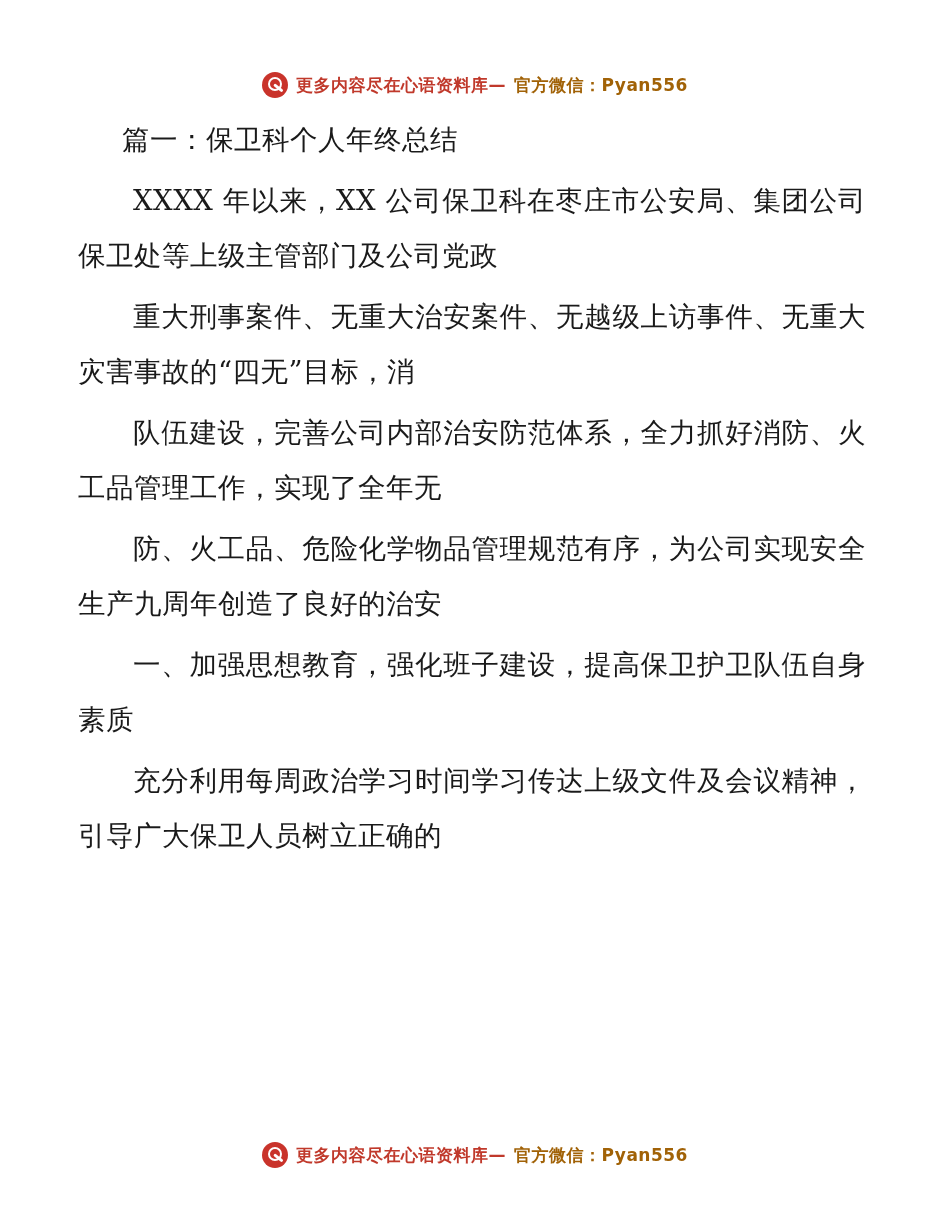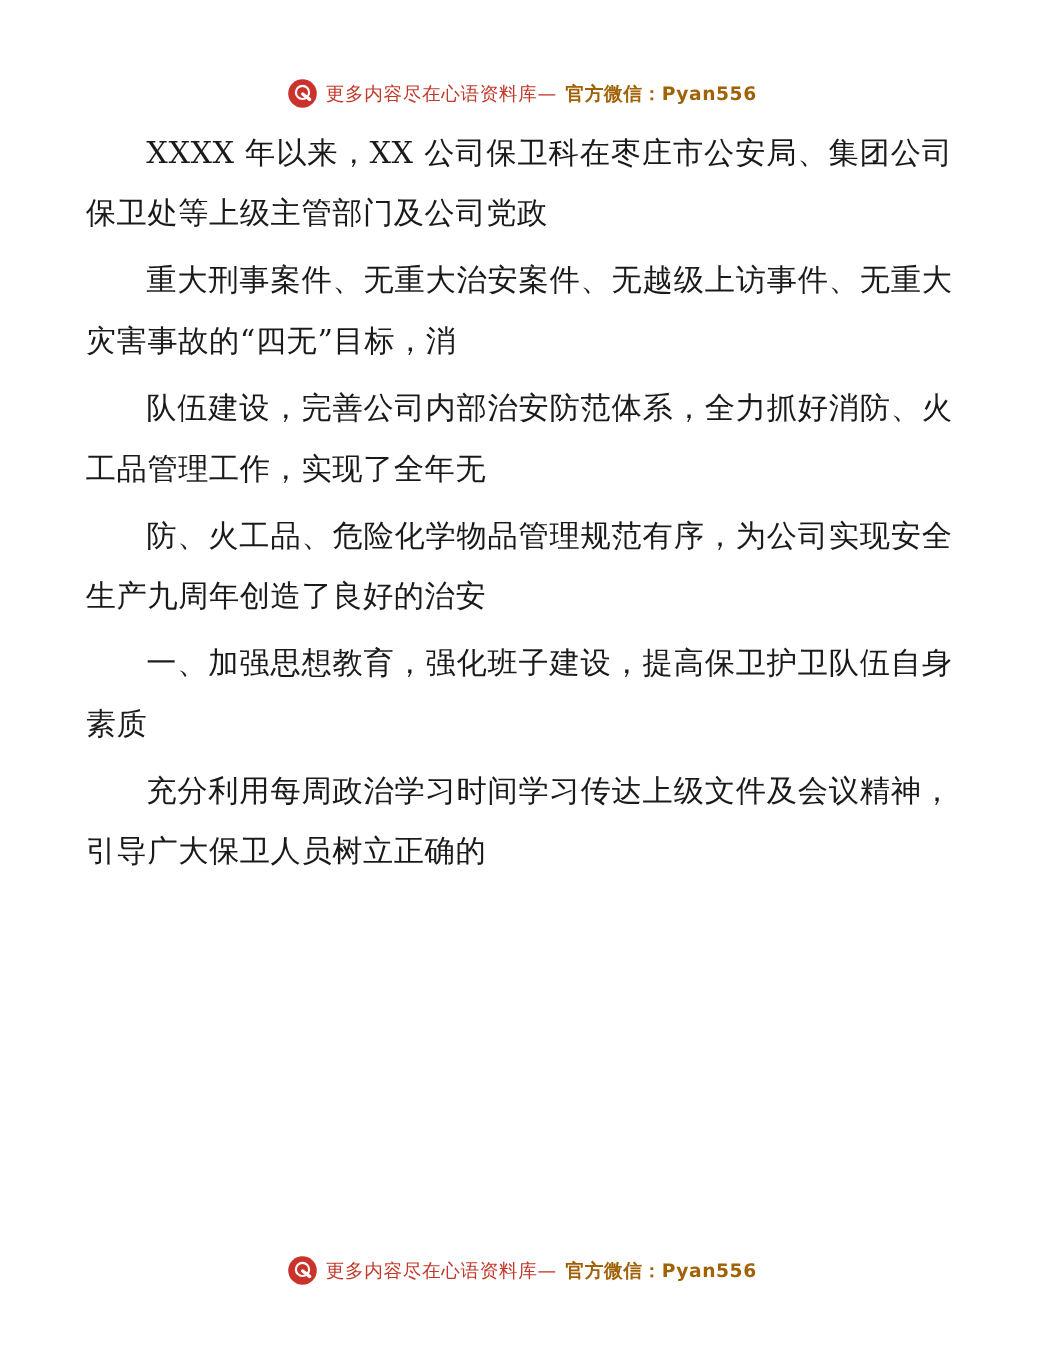--- a/index.html
+++ b/index.html
@@ -73,21 +73,21 @@
     width: 11px;
     height: 3px;
     background: #ffffff;
     transform: rotate(38deg);
     transform-origin: left center;
     border-radius: 2px;
   }
   .wm-text-main {
     font-family: "DejaVu Sans", "Liberation Sans", sans-serif;
     font-size: 17px;
-    font-weight: normal;
+    font-weight: bold;
     color: #c0392b;
     letter-spacing: 0.5px;
   }
   .wm-text-sub {
     font-family: "DejaVu Sans", "Liberation Sans", sans-serif;
     font-size: 17px;
     font-weight: bold;
     color: #a16207;
     letter-spacing: 0.5px;
   }
@@ -116,20 +116,21 @@
 
 <div class="page">
 
   <div class="watermark top">
     <span class="wm-logo"></span>
     <span class="wm-text-main">更多内容尽在心语资料库—</span>
     <span class="wm-text-sub">官方微信：Pyan556</span>
   </div>
 
   <div class="doc-body">
+    <p class="para title">篇一：保卫科个人年终总结</p>
     <p class="para">XXXX 年以来，XX 公司保卫科在枣庄市公安局、集团公司保卫处等上级主管部门及公司党政</p>
     <p class="para">重大刑事案件、无重大治安案件、无越级上访事件、无重大灾害事故的“四无”目标，消</p>
     <p class="para">队伍建设，完善公司内部治安防范体系，全力抓好消防、火工品管理工作，实现了全年无</p>
     <p class="para">防、火工品、危险化学物品管理规范有序，为公司实现安全生产九周年创造了良好的治安</p>
     <p class="para">一、加强思想教育，强化班子建设，提高保卫护卫队伍自身素质</p>
     <p class="para">充分利用每周政治学习时间学习传达上级文件及会议精神，引导广大保卫人员树立正确的</p>
   </div>
 
   <div class="watermark bottom">
     <span class="wm-logo"></span>

